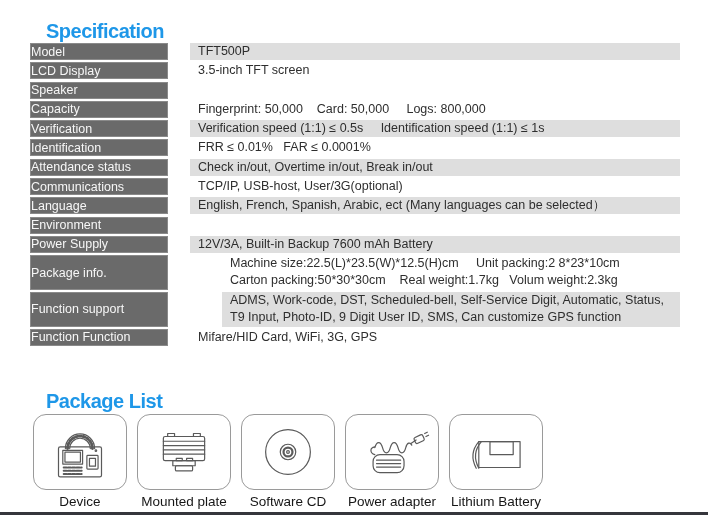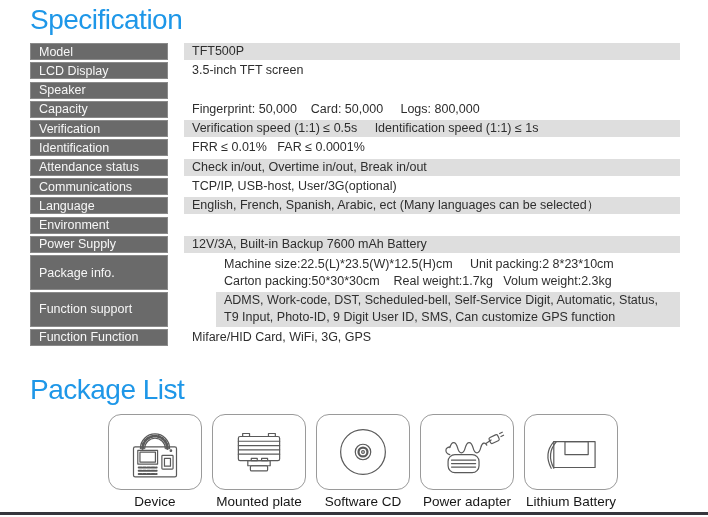--- a/index.html
+++ b/index.html
@@ -1,50 +1,50 @@
 <!DOCTYPE html>
 <html style="--accent-blue: #1e97e8; --label-bg: #6a6a6a; --row-alt-bg: #dedede; --value-text: #2e2e2e; --box-border: #9a9a9a; --bottom-bar: #35363c;"><head>
 <meta charset="utf-8">
 <style>
   html,body{margin:0;padding:0;background:#fff;}
   .sheet{
     position:relative;width:708px;height:517px;background:#fff;overflow:hidden;
     font-family:"Liberation Sans",sans-serif;
   }
   .section-title{
-    position:absolute;left:30px;margin:0;
-    font-size:28px;font-weight:400;letter-spacing:-0.5px;
+    position:absolute;left:30px;margin:16px;
+    font-size:20px;font-weight:700;letter-spacing:-0.5px;
     color:var(--accent-blue,#1e97e8);
   }
   #spec-title{top:4px;}
   #pkg-title{top:374px;}
 
   
   .spec-table{position:absolute;left:30px;top:43px;width:650px;}
   .spec-row{display:flex;margin-bottom:2.3px;}
   .spec-label{
-    flex:0 0 138px;box-sizing:border-box;margin-right:16px;
+    flex:0 0 138px;box-sizing:border-box;margin-right:22px;
     background:var(--label-bg,#6a6a6a);border:1px solid #8a8a8a;
     color:#f7f7f7;font-size:12.5px;
-    display:flex;align-items:center;padding-left:8px;
+    display:flex;align-items:center;
   }
   .spec-value{
     flex:1;box-sizing:border-box;padding-left:8px;
     color:var(--value-text,#2e2e2e);font-size:12.5px;
-    display:flex;flex-direction:column;justify-content:center;
+    display:flex;flex-direction:column;
   }
   .spec-row:nth-child(odd) .spec-value{background:var(--row-alt-bg,#dedede);}
   .spec-line{line-height:17px;white-space:pre-wrap;}
   .spec-row.single{height:17px;}
   .spec-row.double{height:34.5px;gap:32px;}
 
   
   .pkg-row{
-    position:absolute;left:36px;top:414px;width:654px;
-    display:flex;justify-content:center;
+    position:absolute;left:28px;top:414px;width:654px;
+    display:flex;justify-content:flex-start;
   }
   .pkg-item{width:104px;display:flex;flex-direction:column;align-items:center;}
   .pkg-box{
     width:94px;height:76px;box-sizing:border-box;
     border:1.6px solid var(--box-border,#9a9a9a);border-radius:13px;
     display:flex;align-items:center;justify-content:center;background:#fff;
   }
   .pkg-box svg{display:block;}
   .pkg-label{
     margin-top:4px;font-size:13.5px;color:#161616;white-space:nowrap;

